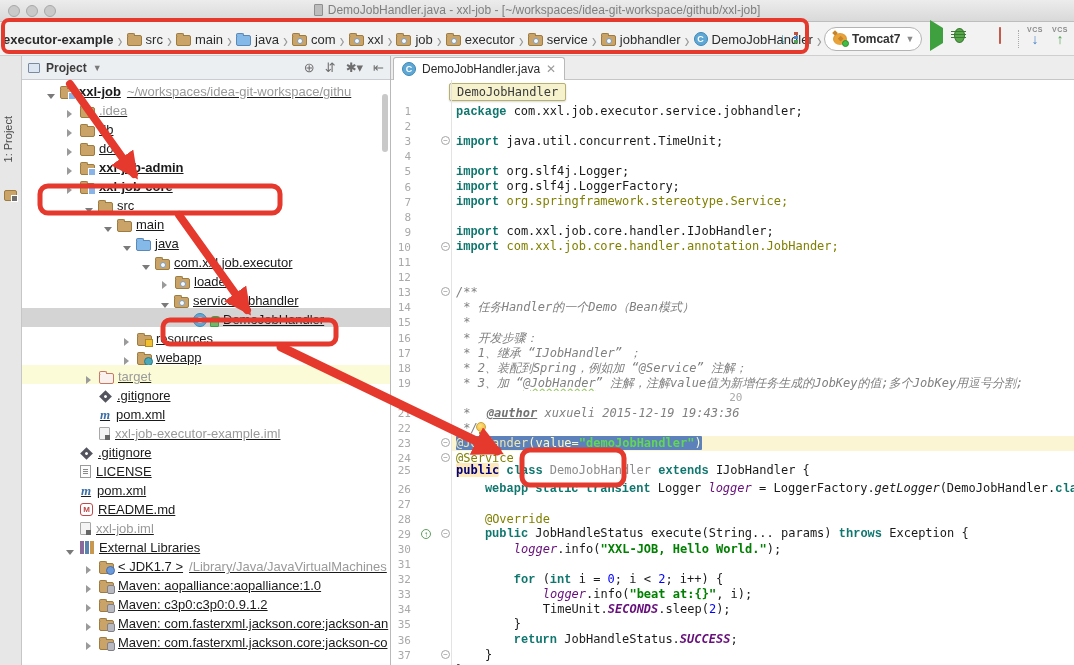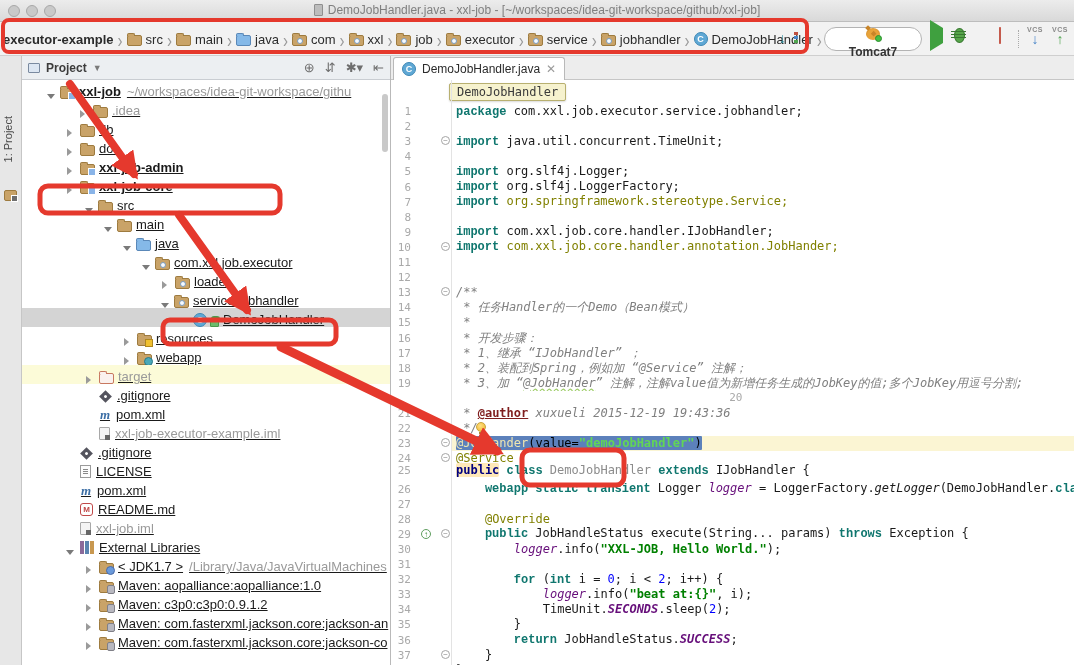--- a/index.html
+++ b/index.html
@@ -23,21 +23,21 @@
   .crumbs{position:absolute;left:3px;top:0;height:34px;display:flex;align-items:center;white-space:nowrap;}
   .crumb{display:flex;align-items:center;gap:4px;font-size:13px;color:#2b2b2b;cursor:default;}
   .crumb.first{font-weight:bold;}
   .chev{color:#9a9a9a;font-size:15px;margin:0 4px;transform:scaleY(1.3);}
   .nav-down{position:absolute;left:779px;top:8px;width:20px;height:18px;}
   .nav-down .dn{position:absolute;left:0;top:0;font-weight:bold;color:#2e8fa0;font-size:14px;line-height:16px;}
   .nav-down i{position:absolute;right:1px;width:4px;height:3px;}
   .toolbar-btn{position:absolute;top:6px;cursor:pointer;}
 
   .combo{position:absolute;left:824px;top:5px;width:98px;height:24px;background:#fff;
-    border:1px solid #b3b3b3;border-radius:12px;display:flex;align-items:center;padding:0 8px;gap:5px;flex-direction:column;}
+    border:1px solid #b3b3b3;border-radius:12px;display:flex;align-items:center;padding:0 8px;gap:5px;}
   .combo .lbl{font-size:12px;font-weight:bold;color:#333;}
   .combo .car{color:#8a8a8a;font-size:9px;}
   .i-tomcat{position:relative;width:14px;height:12px;background:radial-gradient(circle at 50% 55%,#e8a33a 55%,#c07818);border-radius:50%;}
   .i-tomcat::before{content:"";position:absolute;left:0;top:-2px;width:4px;height:4px;background:#c88428;transform:rotate(45deg);box-shadow:8px 0 #c88428;}
   .i-tomcat::after{content:"";position:absolute;right:-2px;bottom:-2px;width:5px;height:5px;border-radius:50%;background:#43bd43;border:1px solid #2d8f2d;}
 
   .i-run{width:0;height:0;border-top:8px solid transparent;border-bottom:8px solid transparent;border-left:13px solid #3fa03f;}
   .i-debug{position:relative;width:15px;height:16px;}
   .i-debug::before{content:"";position:absolute;left:3px;top:1px;width:9px;height:13px;border-radius:50%;
     background:#57a64a;border:1px solid #3a7a32;}
@@ -145,31 +145,31 @@
     font-size:12px;line-height:15.1px;white-space:pre;overflow:hidden;}
   .bulb{position:absolute;left:20px;top:1px;width:10px;height:10px;border-radius:50%;
     background:radial-gradient(circle at 40% 35%,#ffe082,#f0b429);border:1px solid #c9a33a;}
   .bulb::after{content:"";position:absolute;left:2px;bottom:-3px;width:4px;height:2px;background:#b08a30;}
 
   .k{color:#0f766e;font-weight:bold;font-family:Liberation Mono, monospace;}
   .s{color:#008000;font-weight:bold;}
   .a{color:#808000;}
   .n{color:#0000ff;}
   .c{color:#808080;font-style:italic;}
-  .ct{color:#7f1d1d;font-weight:bold;text-decoration:underline;}
+  .ct{color:#737373;font-style:italic;font-weight:bold;text-decoration:underline;margin-left:9px;}
   .cw{color:#808080;font-style:italic;text-decoration:underline;text-decoration-style:wavy;text-decoration-color:#9ccc65;}
   .u{color:#808000;}
   .f{color:#660e7a;font-style:italic;}
   .sf{color:#660e7a;font-style:italic;font-weight:bold;}
   .sm{font-style:italic;}
   .g{color:#8c8c8c;}
   .kh{color:#000080;font-weight:bold;background:#ffe9b8;border-radius:2px;}
   .selbg{background:#5c81bb;border-radius:1px;}
   .xa{color:#efe6b0;}
-  .xp{color:#000000;}
+  .xp{color:#fef9c3;}
   .xs{color:#62d655;font-weight:bold;}
 
   
   #anno{position:absolute;left:0;top:0;width:1074px;height:665px;pointer-events:none;z-index:50;}
 </style>
 </head>
 <body>
 
 <div class="window">
 
@@ -280,21 +280,21 @@
         <span>⇤</span>
       </span>
     </div>
     <div class="tree" id="tree">
         <div class="trow" style="padding-left: 24px;">
           <span class="arr-d"></span>
           <span class="icon fold-base i-module"></span>
           <span class="tlabel b">xxl-job</span>
           <span class="tsuffix">~/workspaces/idea-git-workspace/githu</span>
         </div>
-        <div class="trow" style="padding-left: 56px;">
+        <div class="trow" style="padding-left: 43px;">
           <span class="arr-r"></span>
           <span class="icon fold-base"></span>
           <span class="tlabel gr">.idea</span>
         </div>
         <div class="trow" style="padding-left: 43px;">
           <span class="arr-r"></span>
           <span class="icon fold-base"></span>
           <span class="tlabel">db</span>
         </div>
         <div class="trow" style="padding-left: 43px;">

